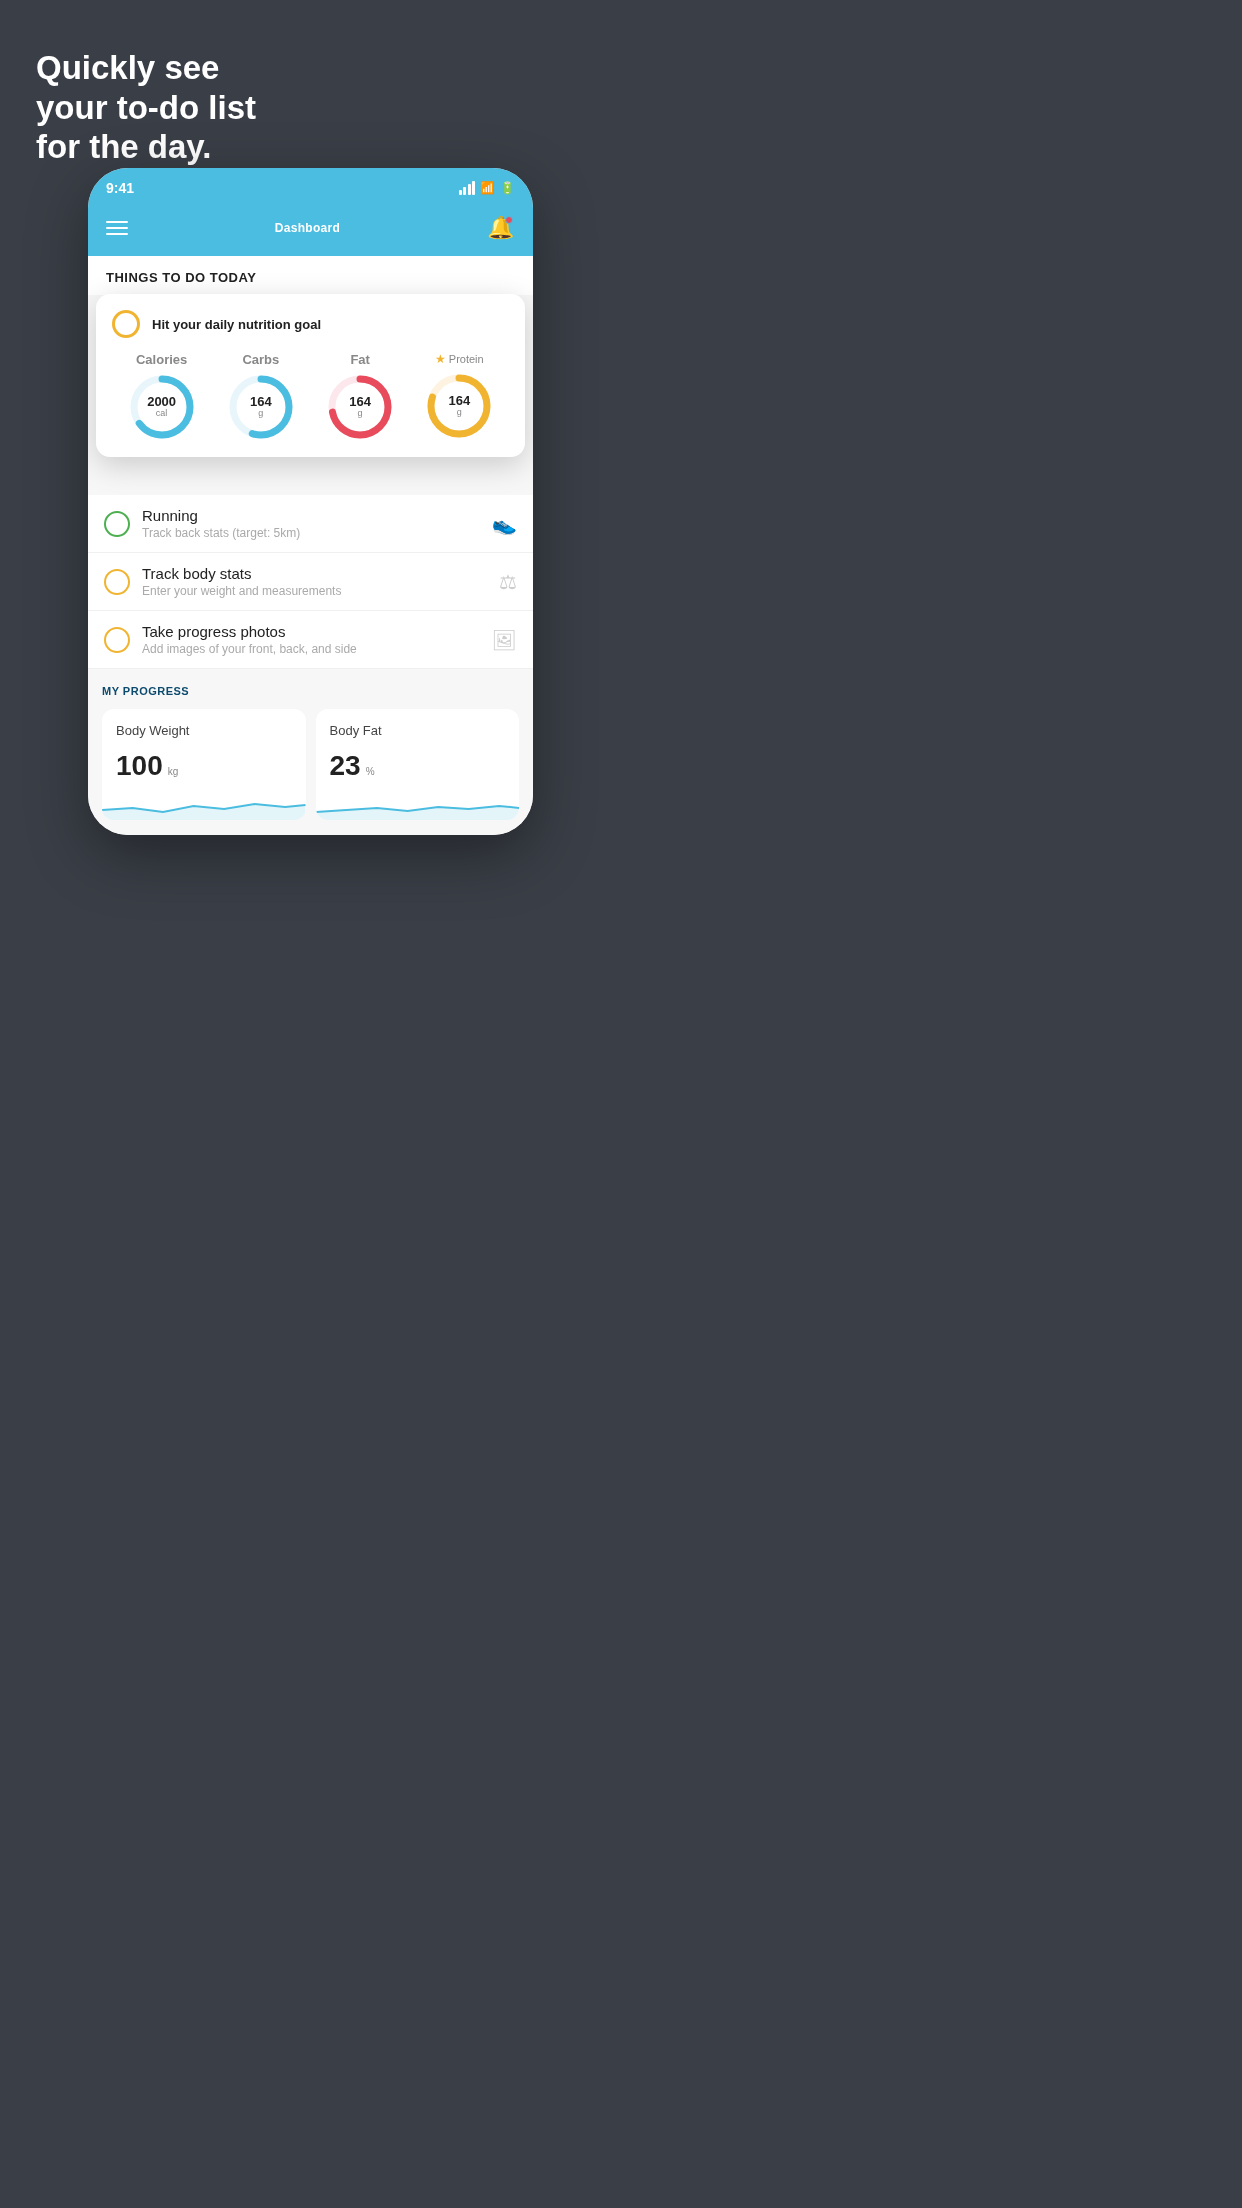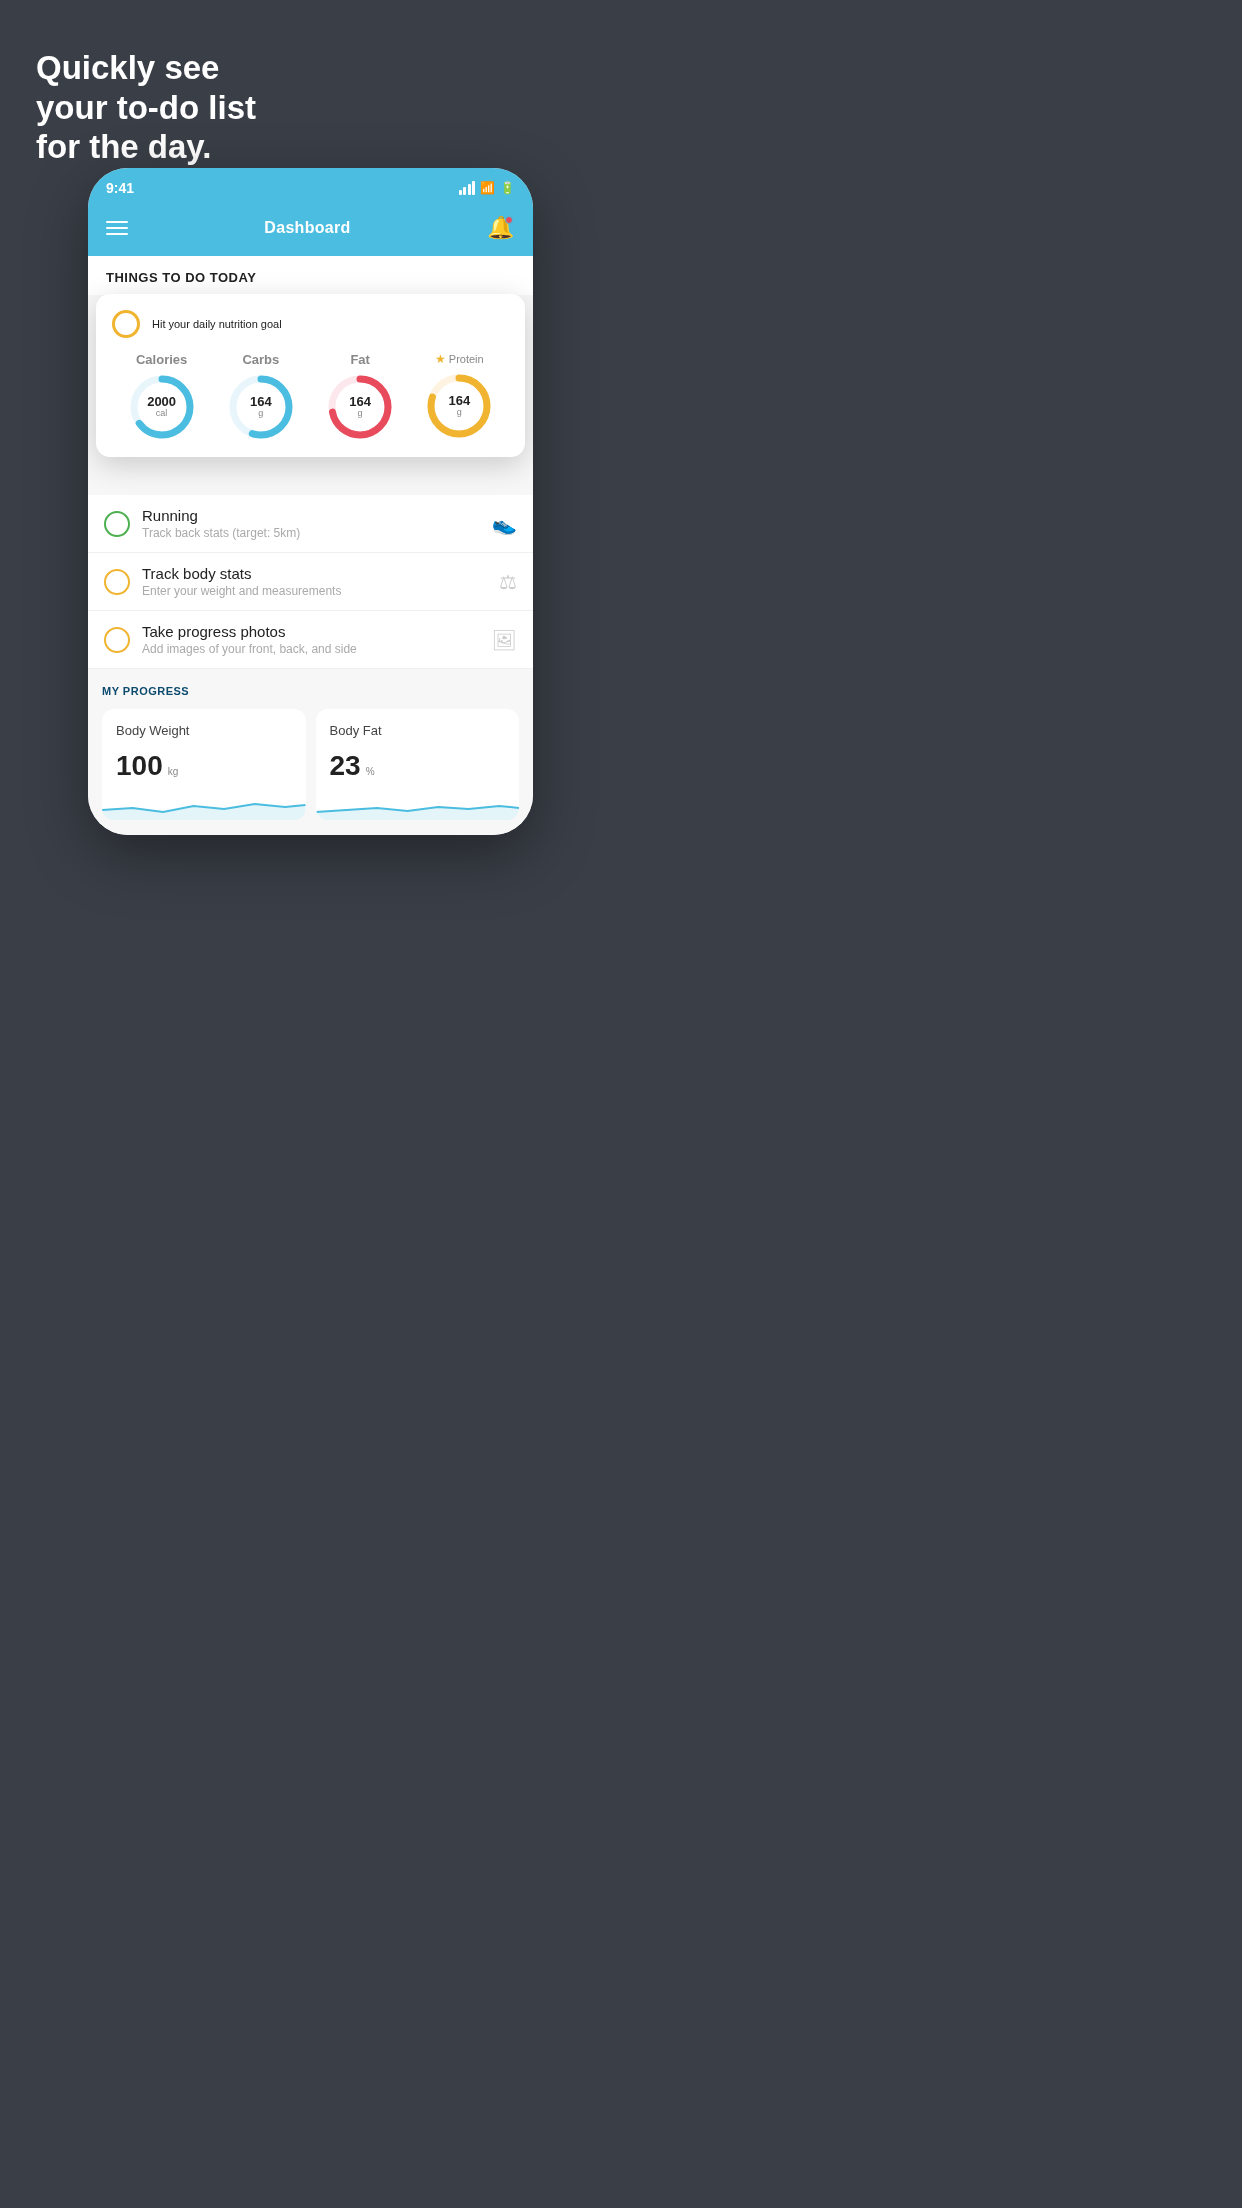--- a/index.html
+++ b/index.html
@@ -76,21 +76,21 @@
     }
     .nav-menu-icon span {
       display: block;
       width: 22px;
       height: 2px;
       background: #fff;
       border-radius: 2px;
     }
     .nav-title {
       color: #fff;
-      font-size: 16px;
+      font-size: 12px;
       font-weight: 600;
       letter-spacing: 0.3px;
     }
     .nav-bell {
       position: relative;
       width: 28px;
       height: 28px;
       display: flex;
       align-items: center;
       justify-content: center;
@@ -148,22 +148,22 @@
       margin-bottom: 14px;
     }
     .circle-check {
       width: 28px;
       height: 28px;
       border-radius: 50%;
       border: 3px solid #f0b430;
       flex-shrink: 0;
     }
     .nutrition-card-title-text {
-      font-size: 11px;
-      font-weight: 400;
+      font-size: 13px;
+      font-weight: 700;
       color: #222;
     }
     .nutrition-circles {
       display: flex;
       justify-content: space-around;
       align-items: flex-start;
     }
     .nut-item {
       display: flex;
       flex-direction: column;

